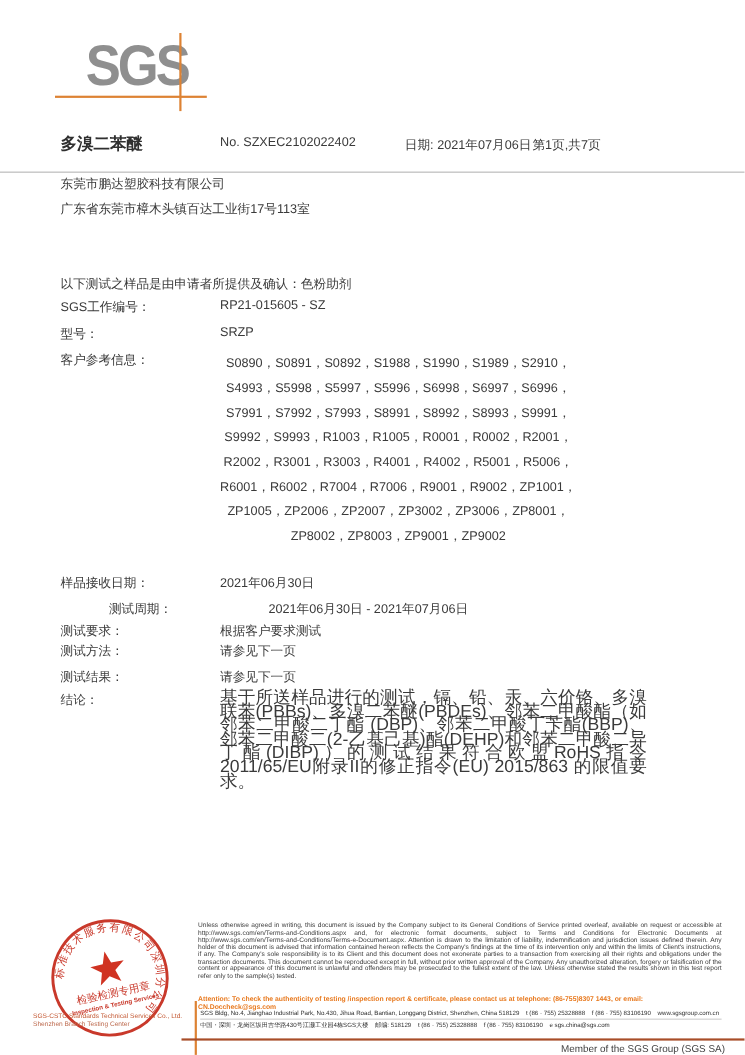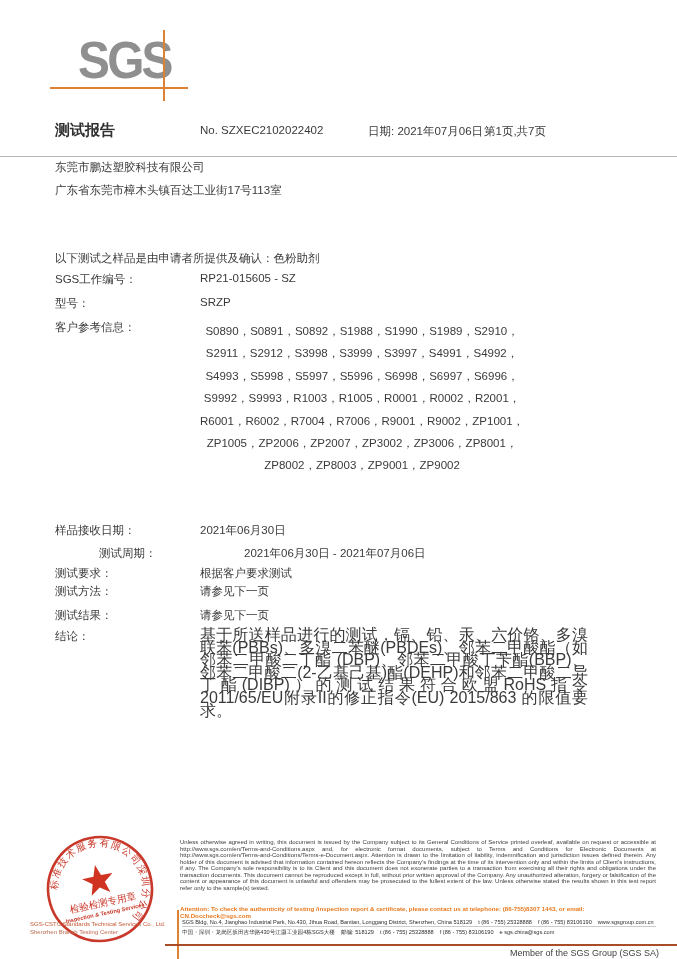--- a/index.html
+++ b/index.html
@@ -63,42 +63,43 @@
   .footer-hline{left:165px;top:944px;width:512px;height:2px;background:#a84d28;}
   .member{left:466px;top:948px;font-size:9px;color:#3f3f3f;padding-left:44px;}
 </style>
 </head>
 <body>
 
 <div class="abs logo-text">SGS</div>
 <div class="abs logo-vline"></div>
 <div class="abs logo-hline"></div>
 
-<div class="abs report-title">测试报告</div>
+<div class="abs report-title">多溴二苯醚</div>
 <div class="abs report-no">No. SZXEC2102022402</div>
 <div class="abs report-date">日期: 2021年07月06日</div>
 <div class="abs report-page">第1页,共7页</div>
 <div class="abs header-divider"></div>
 
 <div class="abs company">东莞市鹏达塑胶科技有限公司</div>
 <div class="abs address">广东省东莞市樟木头镇百达工业街17号113室</div>
 <div class="abs sample-statement">以下测试之样品是由申请者所提供及确认：色粉助剂</div>
 
 <div class="abs flabel row-job">SGS工作编号：</div>
 <div class="abs fvalue row-job">RP21-015605 - SZ</div>
 
 <div class="abs flabel row-model">型号：</div>
 <div class="abs fvalue row-model">SRZP</div>
 
 <div class="abs flabel row-ref">客户参考信息：</div>
 <div class="abs ref-lines">
   <div>S0890，S0891，S0892，S1988，S1990，S1989，S2910，</div>
-  <div>S2911，S2912，S3998，S3999，S3997，S4991，S4992，</div>
   <div>S4993，S5998，S5997，S5996，S6998，S6997，S6996，</div>
+  <div>S7991，S7992，S7993，S8991，S8992，S8993，S9991，</div>
   <div>S9992，S9993，R1003，R1005，R0001，R0002，R2001，</div>
+  <div>R2002，R3001，R3003，R4001，R4002，R5001，R5006，</div>
   <div>R6001，R6002，R7004，R7006，R9001，R9002，ZP1001，</div>
   <div>ZP1005，ZP2006，ZP2007，ZP3002，ZP3006，ZP8001，</div>
   <div>ZP8002，ZP8003，ZP9001，ZP9002</div>
 </div>
 
 <div class="abs flabel row-received">样品接收日期：</div>
 <div class="abs fvalue row-received">2021年06月30日</div>
 
 <div class="abs flabel row-period">测试周期：</div>
 <div class="abs fvalue row-period">2021年06月30日 - 2021年07月06日</div>

